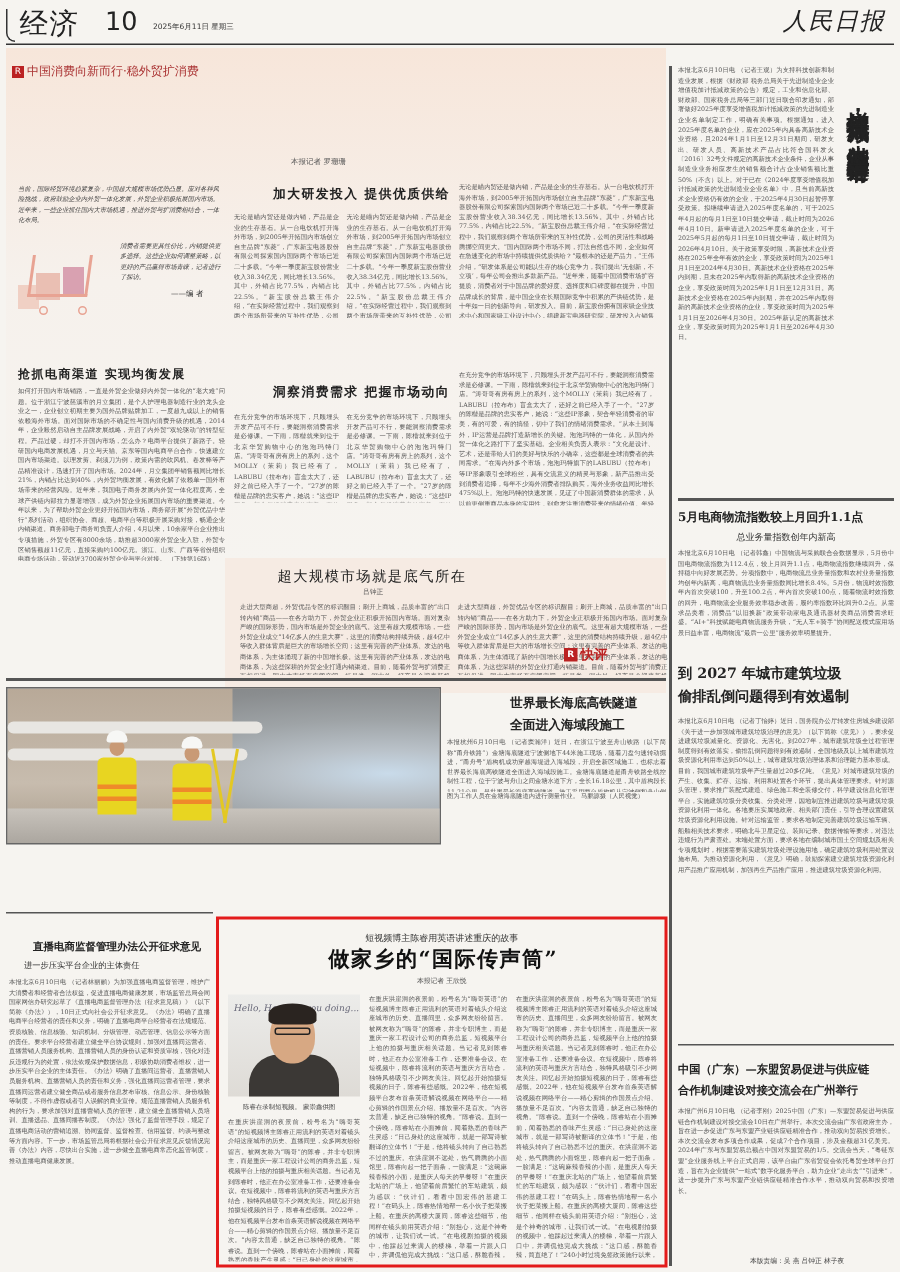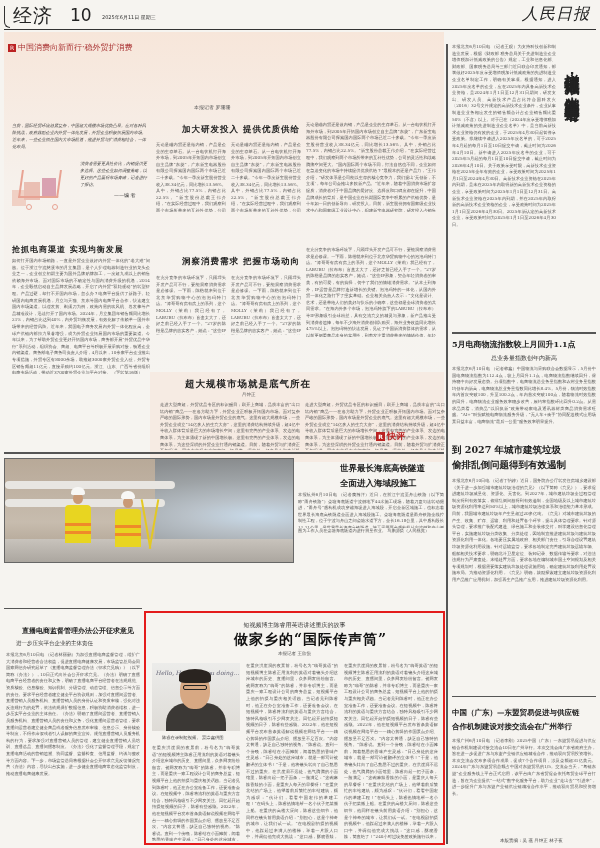--- a/index.html
+++ b/index.html
@@ -30,21 +30,21 @@
   .feature .wheel { position: absolute; top: 44px; width: 6px; height: 6px; border-radius: 50%; border: 1.5px solid #e8a393; }
   .feature .editor-note { position: absolute; left: 76px; top: 128px; width: 70px; font-size: 4.2px; line-height: 7px; font-style: italic; color: #444; }
   .feature .editor-sign { position: absolute; left: 110px; top: 160px; font-size: 5px; color: #333; }
   .subhead { position: absolute; font-family: "DejaVu Sans", sans-serif; font-size: 8.5px; color: #222; font-weight: bold; letter-spacing: 1px; }
   .bodytxt { position: absolute; font-size: 4.2px; line-height: 6.6px; color: #555; text-align: justify; overflow: hidden; }
 
   .colrule { position: absolute; background: #555; }
 
   
   .comment { position: absolute; left: 150px; top: 372px; width: 294px; height: 90px; background: #f6ebe3; }
-  .comment .title { position: absolute; left: 35px; top: 6px; font-size: 9.5px; font-weight: bold; color: #222; letter-spacing: 1px; }
+  .comment .title { position: absolute; left: 35px; top: 6px; font-size: 9.5px; font-weight: normal; color: #222; letter-spacing: 1px; }
   .comment .author { position: absolute; left: 92px; top: 20px; font-size: 4.5px; color: #555; }
   .kuaiping { position: absolute; left: 376px; top: 430px; font-family: "DejaVu Sans", sans-serif; font-size: 9px; color: #b22; font-weight: bold; }
   .kuaiping .rbox { display: inline-block; width: 9px; height: 9px; background: #b22; color: #fff; font-size: 6px; text-align: center; line-height: 9px; margin-right: 2px; vertical-align: middle; }
   .vert-head { position: absolute; left: 560px; top: 62px; width: 20px; font-size: 15px; font-weight: bold; line-height: 16.5px; color: #222; writing-mode: vertical-rl; letter-spacing: 1px; }
   .rule-h { position: absolute; height: 1.5px; background: #555; }
   .rhead { position: absolute; font-weight: bold; color: #222; text-align: left; font-size: 9.5px; line-height: 14px; }
   .rsub { position: absolute; font-size: 6px; color: #333; text-align: center; }
   .credits { position: absolute; left: 500px; top: 838px; font-size: 4.5px; color: #444; }
 
   
@@ -65,21 +65,21 @@
   .tnews-head2 { position: absolute; left: 340px; top: 478px; font-size: 8.5px; font-weight: bold; color: #222; font-family: "DejaVu Sans", sans-serif; }
   .photo-caption { position: absolute; left: 298px; top: 528px; width: 146px; font-size: 4.2px; line-height: 6.6px; color: #555; }
 
   
   .live-head { position: absolute; left: 6px; top: 626px; font-size: 7px; font-weight: bold; color: #222; margin-left: 16px; }
   .live-sub { position: absolute; left: 16px; top: 640px; font-size: 5.5px; color: #333; }
 
   
   .highlight { position: absolute; left: 144px; top: 611px; width: 301px; height: 234px; border: 2.5px solid #e31b1b; background: #f6f4f0; }
   .highlight .kicker { position: absolute; left: 0; width: 100%; top: 8px; text-align: center; font-size: 6px; color: #333; }
-  .highlight .title { position: absolute; left: 16px; width: 100%; top: 18px; text-align: center; font-size: 14px; font-weight: bold; color: #111; letter-spacing: 1px; }
+  .highlight .title { position: absolute; left: 1px; width: 100%; top: 18px; text-align: center; font-size: 14px; font-weight: bold; color: #111; letter-spacing: 1px; }
   .highlight .byline { position: absolute; left: 0; width: 100%; top: 38px; text-align: center; font-size: 4.5px; color: #555; }
   .portrait { position: absolute; left: 6px; top: 50px; width: 88px; height: 68px; background: linear-gradient(180deg, #ececea 0%, #dedbd6 100%); overflow: hidden; }
   .portrait .scribble { position: absolute; left: 4px; top: 6px; font-size: 6px; color: #667; font-style: italic; }
   .portrait .face { position: absolute; left: 28px; top: 10px; width: 30px; height: 36px; border-radius: 46%; background: #d7a883; }
   .portrait .hair { position: absolute; left: 27px; top: 6px; width: 32px; height: 14px; border-radius: 50% 50% 20% 20%; background: #2a2420; }
   .portrait .glasses { position: absolute; left: 31px; top: 22px; width: 24px; height: 5px; border: 1.2px solid #222; border-radius: 2px; }
   .portrait .body { position: absolute; left: 14px; top: 40px; width: 60px; height: 30px; border-radius: 20px 20px 0 0; background: #3b3835; }
   .portrait-cap { position: absolute; left: 16px; top: 122px; font-size: 4.3px; color: #444; }
 </style>
 </head>

